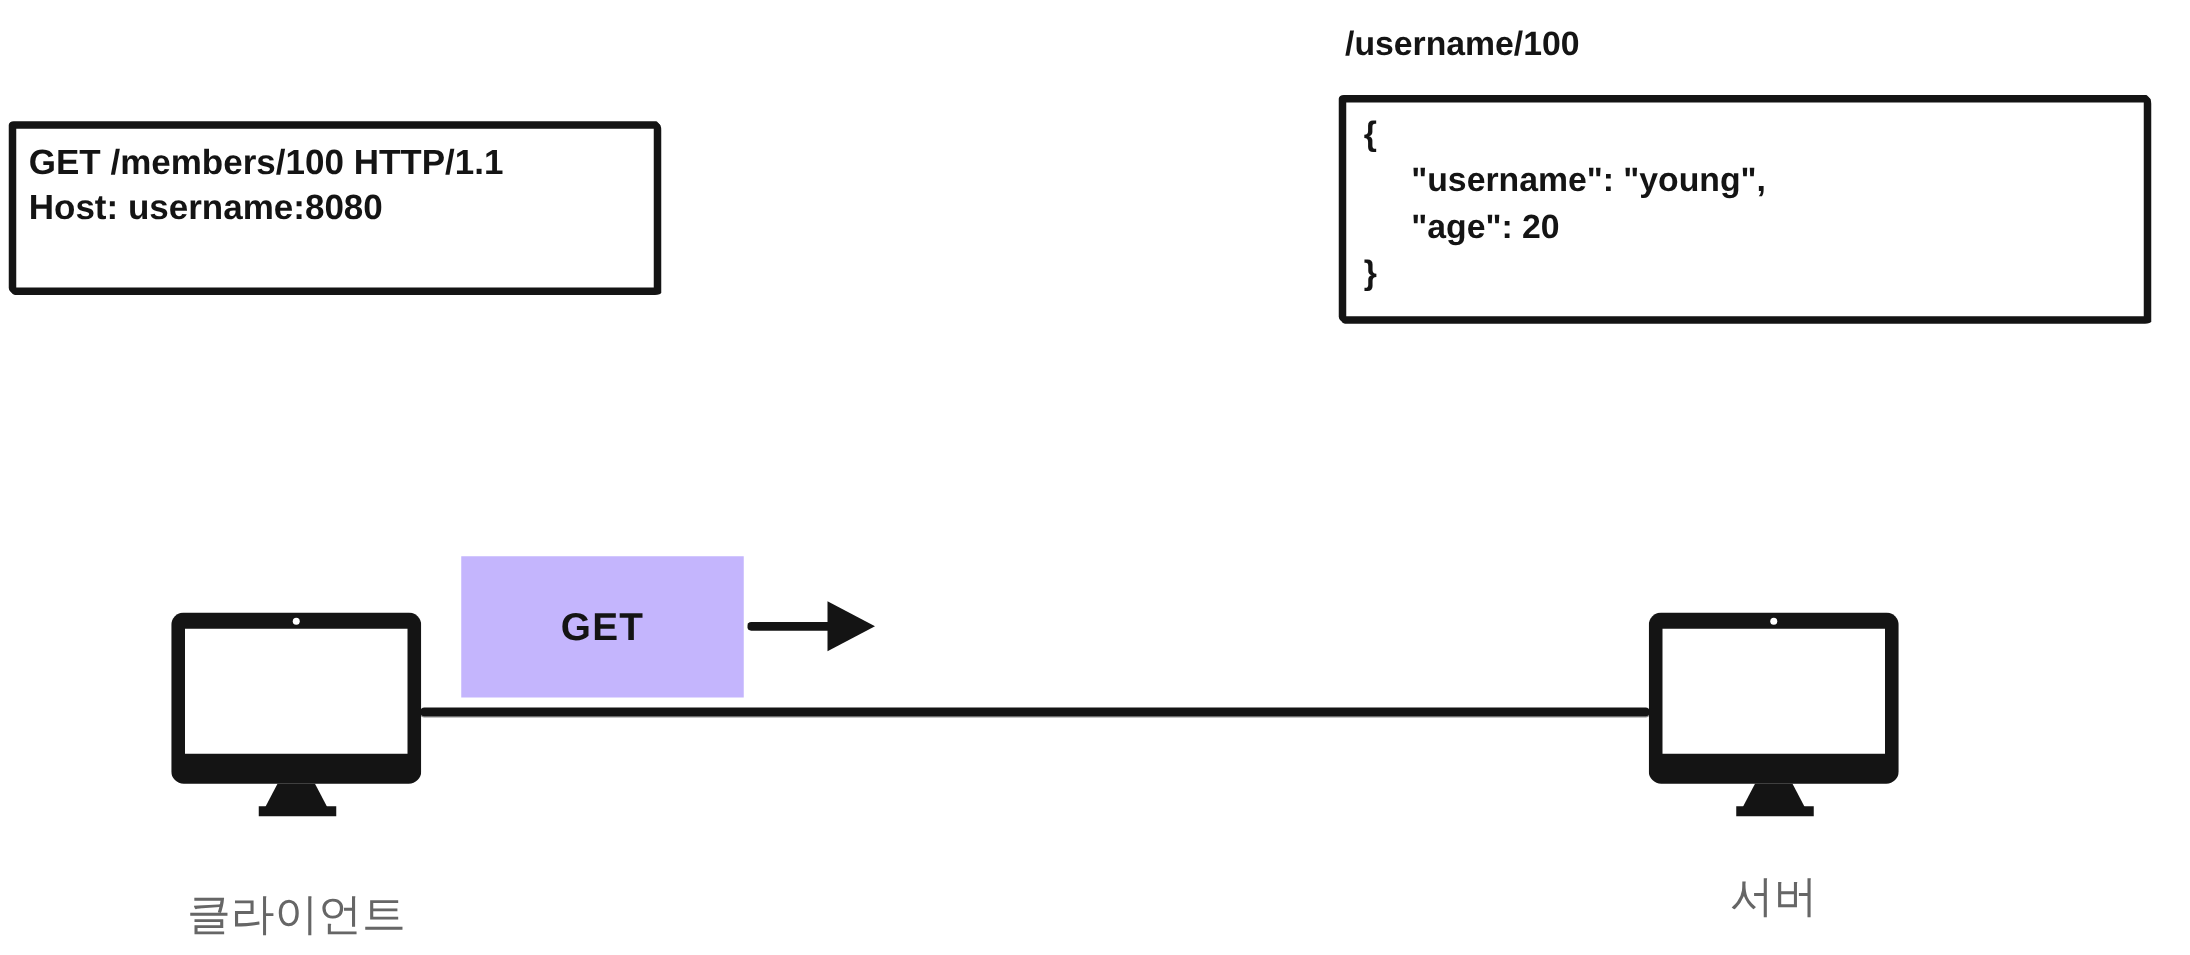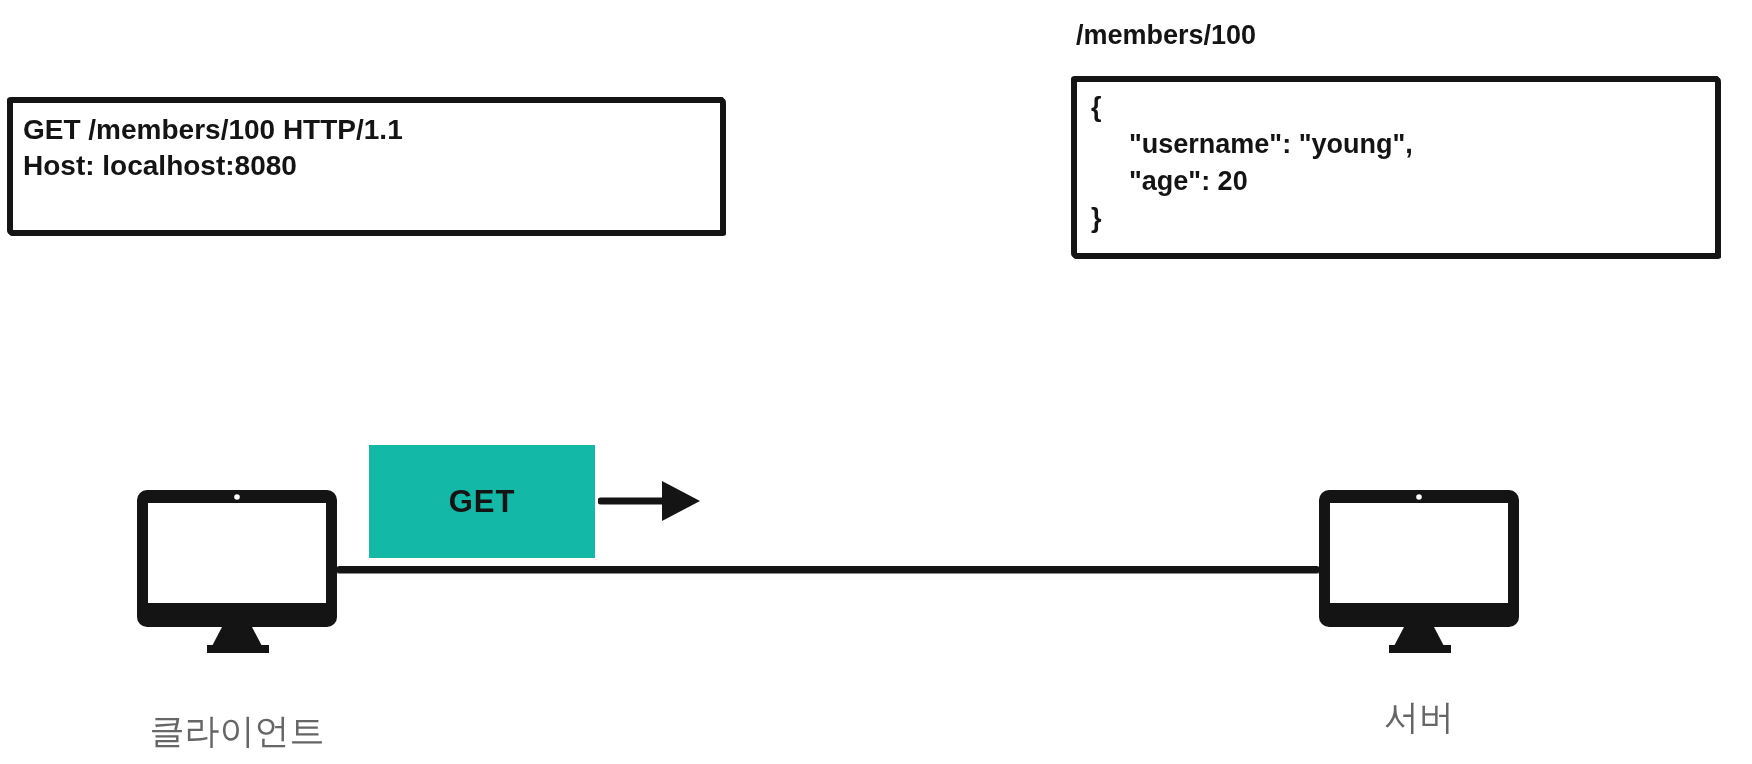--- a/index.html
+++ b/index.html
@@ -22,21 +22,21 @@
     box-sizing: border-box;
     border: 5px solid #141414;
     border-radius: 4px 2px 5px 3px / 3px 5px 2px 4px;
     box-shadow: 1px 1px 0 0 #141414, -1px -1px 0 0 #141414;
     background: #ffffff;
   }
 
   .request-box {
     left: 8px;
     top: 98px;
-    width: 717px;
+    width: 520px;
     height: 137px;
     padding: 9px 10px;
     font-size: 28px;
     line-height: 36px;
     font-weight: bold;
   }
 
   .response-title {
     position: absolute;
     left: 1076px;
@@ -106,35 +106,35 @@
   .label-client { left: 127px; top: 680px; }
   .label-server { left: 1309px; top: 666px; }
 </style>
 </head>
 <body>
 
 <div>
 
   <div class="sketch-box request-box">
     <div>GET /members/100 HTTP/1.1</div>
-    <div>Host: localhost:8080</div>
+    <div>Host: username:8080</div>
   </div>
 
-  <div class="response-title">/members/100</div>
+  <div class="response-title">/username/100</div>
 
   <div class="sketch-box response-box">
     <div>{</div>
     <div class="indent">"username": "young",</div>
     <div class="indent">"age": 20</div>
     <div>}</div>
   </div>
 
   <div class="connection-line"></div>
 
-  <div class="method-box" style="background-color: #14b8a6; align-items: center;">
+  <div class="method-box" style="background-color: #c4b5fd; align-items: center;">
     <span>GET</span>
   </div>
 
   <svg class="arrow-svg" width="106" height="48" viewBox="0 0 106 48">
     <line x1="3" y1="24" x2="68" y2="24" stroke="#141414" stroke-width="7" stroke-linecap="round"></line>
     <polygon points="64,4 64,44 102,24" fill="#141414"></polygon>
   </svg>
 
   <svg class="monitor-svg monitor-client" width="200" height="165" viewBox="0 0 200 165">
     <rect x="0" y="0" width="200" height="137" rx="10" fill="#141414"></rect>

